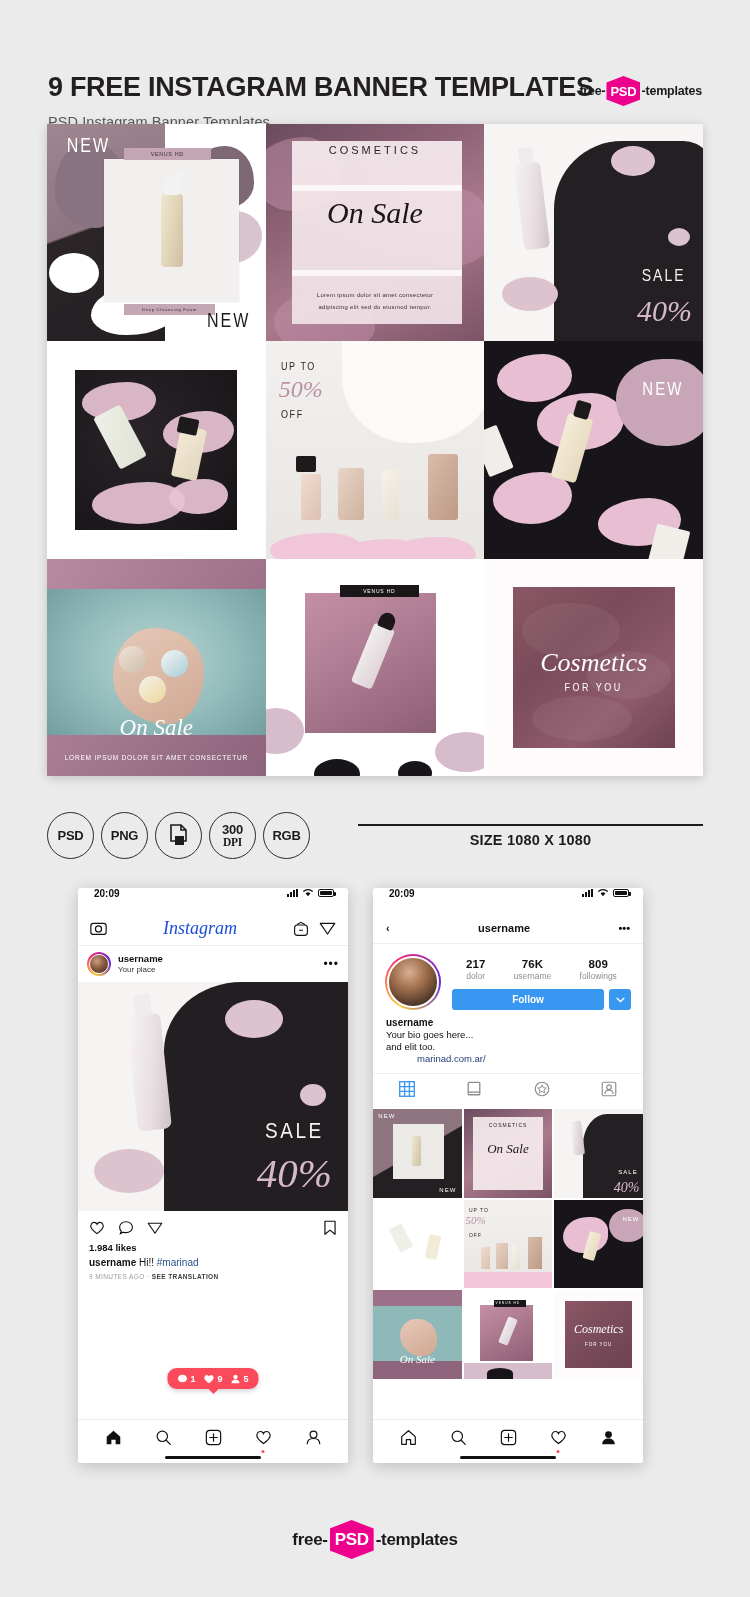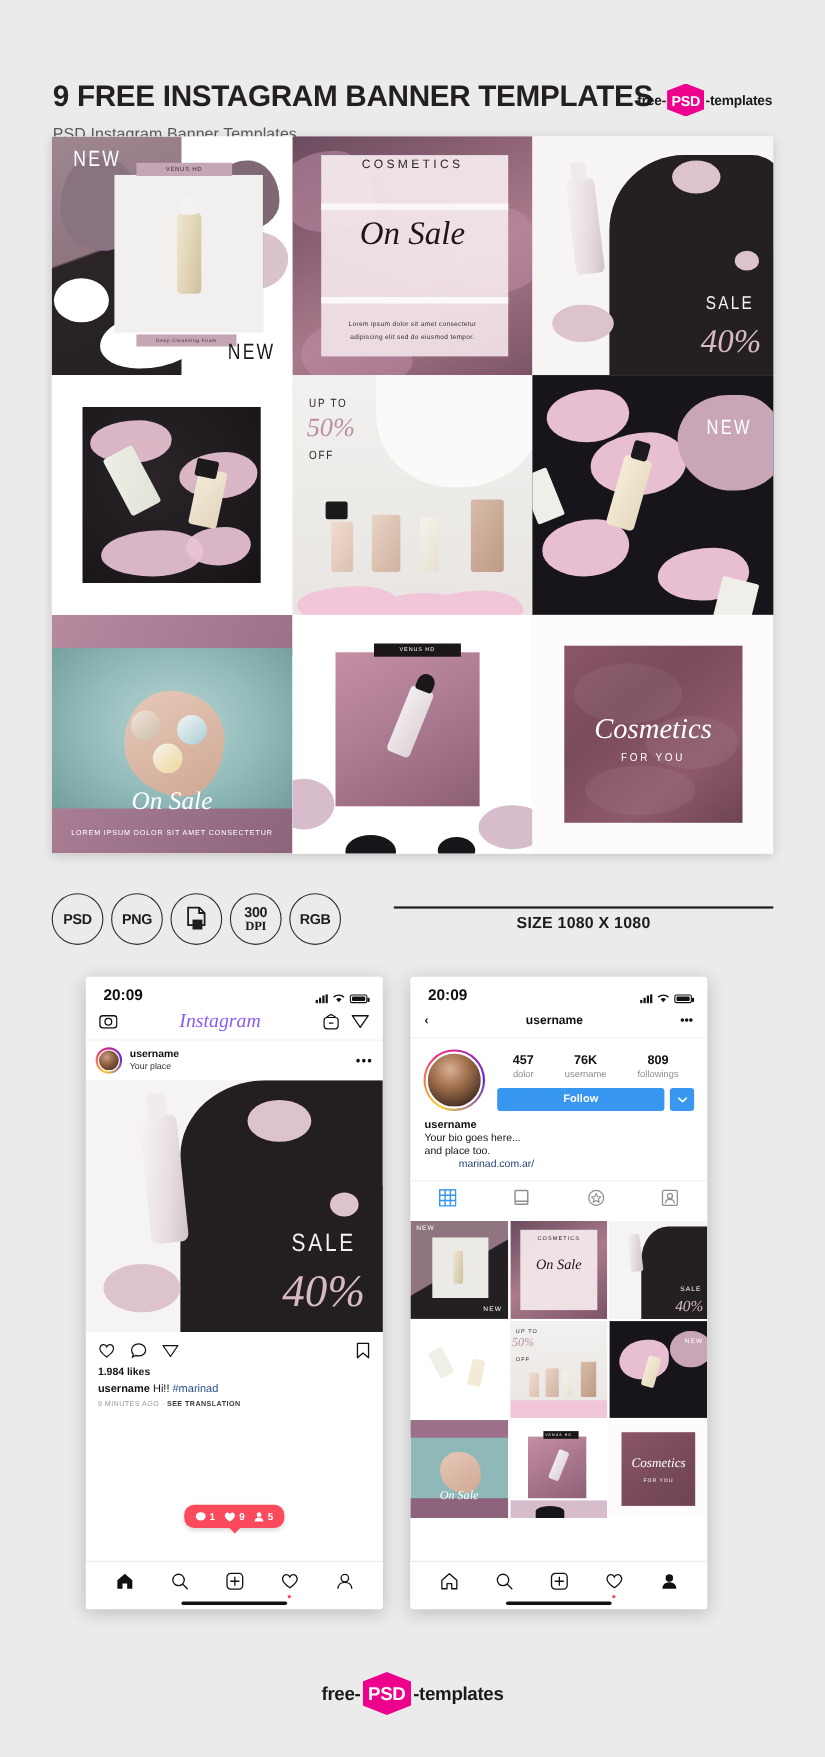--- a/index.html
+++ b/index.html
@@ -207,34 +207,34 @@
 
   
   .phone {
     position:absolute; background:#fff; border-radius:3px;
     box-shadow: 0 3px 16px rgba(0,0,0,.20);
     overflow:hidden;
   }
   .phone1 { left:78px; top:888px; width:270px; height:575px; }
   .phone2 { left:373px; top:888px; width:270px; height:575px; }
 
-  .statusbar { height:24px; display:flex; align-items:flex-end; justify-content:space-between;
-    padding:0 14px 0 16px; font-size:14px; font-weight:700; color:#0d0d0d; }
+  .statusbar { height:24px; display:flex; align-items:flex-start; justify-content:space-between;
+    padding:0 14px 0 16px; font-size:10px; font-weight:700; color:#0d0d0d; }
   .statusbar .right { display:flex; align-items:center; gap:4px; }
   .sig { display:flex; align-items:flex-end; gap:1px; height:8px; }
   .sig i { width:2px; background:#111; display:block; }
   .sig i:nth-child(1){height:3px}.sig i:nth-child(2){height:5px}
   .sig i:nth-child(3){height:6.5px}.sig i:nth-child(4){height:8px}
   .batt { width:16px;height:8px;border:1px solid #111;border-radius:2px;position:relative;padding:1px; }
   .batt:after{content:"";position:absolute;right:-3px;top:2px;width:2px;height:4px;background:#111;border-radius:0 1px 1px 0;}
   .batt i{display:block;width:100%;height:100%;background:#111;border-radius:1px;}
 
   .ig-nav { height:34px; display:flex; align-items:center; justify-content:space-between;
     padding:0 12px; border-bottom:1px solid #efefef; }
-  .ig-logo { font-family:"Liberation Serif", serif; font-style:italic; font-size:18px; color:#8b5cf6; }
+  .ig-logo { font-family:"Liberation Serif", serif; font-style:italic; font-size:18px; color:#1d4ed8; }
   .ig-nav .grp { display:flex; align-items:center; gap:10px; }
 
   .post-head { height:36px; display:flex; align-items:center; padding:0 9px; gap:7px; }
   .avatar { width:24px;height:24px;border-radius:50%;
     background: conic-gradient(from 200deg,#f9ce34,#ee2a7b,#6228d7,#f9ce34);
     padding:1.6px; flex:none; }
   .avatar i { display:block;width:100%;height:100%;border-radius:50%;
     background: radial-gradient(circle at 38% 34%, #c9a085 0%, #8a5a3d 45%, #3f2a1f 100%);
     border:1.3px solid #fff; }
   .post-head .nm { font-size:9.5px; font-weight:700; color:#111; line-height:1.25; }
@@ -643,21 +643,21 @@
     <span>username</span>
     <span>•••</span>
   </div>
   <div class="p2-top">
     <span class="p2-av">
         <i></i>
       </span>
     <span class="p2-stats">
       <span class="p2-nums">
         <span class="n">
-          <div class="v">457</div>
+          <div class="v">217</div>
           <div class="k">dolor</div>
         </span>
         <span class="n">
           <div class="v">76K</div>
           <div class="k">username</div>
         </span>
         <span class="n">
           <div class="v">809</div>
           <div class="k">followings</div>
         </span>
@@ -668,21 +668,21 @@
           <svg width="9" height="6" viewBox="0 0 10 7">
               <path d="M1 1.5 L5 5.2 L9 1.5" fill="none" stroke="#fff" stroke-width="1.6" stroke-linecap="round"></path>
             </svg>
         </span>
       </span>
     </span>
   </div>
   <div class="p2-bio">
     <div class="nm">username</div>
     <div class="ln">Your bio goes here...</div>
-    <div class="ln">and place too.</div>
+    <div class="ln">and elit too.</div>
     <div class="lk">marinad.com.ar/</div>
   </div>
   <div class="p2-tabs">
     <span>
       <svg width="16" height="16" viewBox="0 0 18 18">
           <rect x="0.8" y="0.8" width="16.4" height="16.4" fill="none" stroke="#3897f0" stroke-width="1.5"></rect>
           <path d="M6.3 1 V17 M11.7 1 V17 M1 6.3 H17 M1 11.7 H17" stroke="#3897f0" stroke-width="1.5"></path>
         </svg>
     </span>
     <span>

